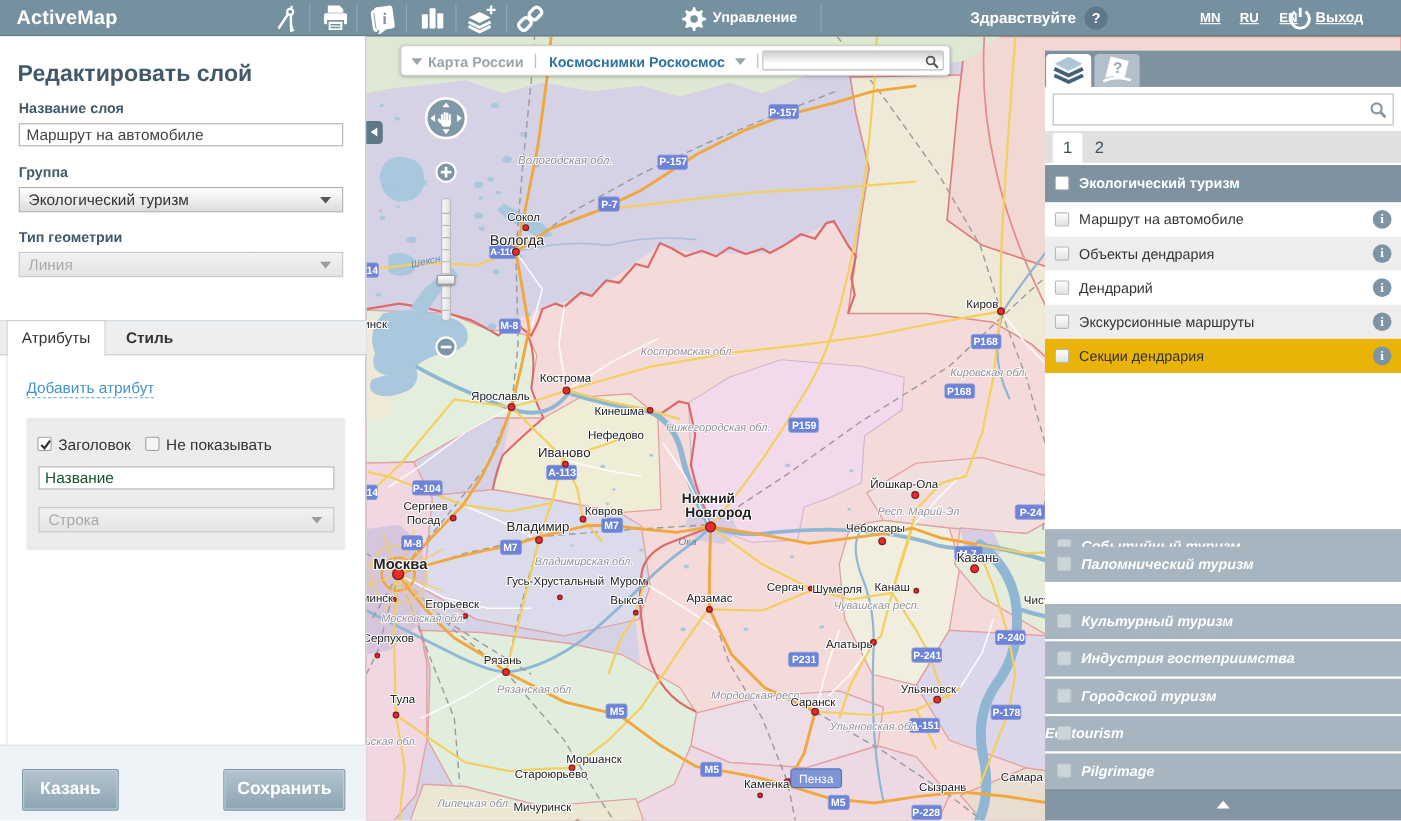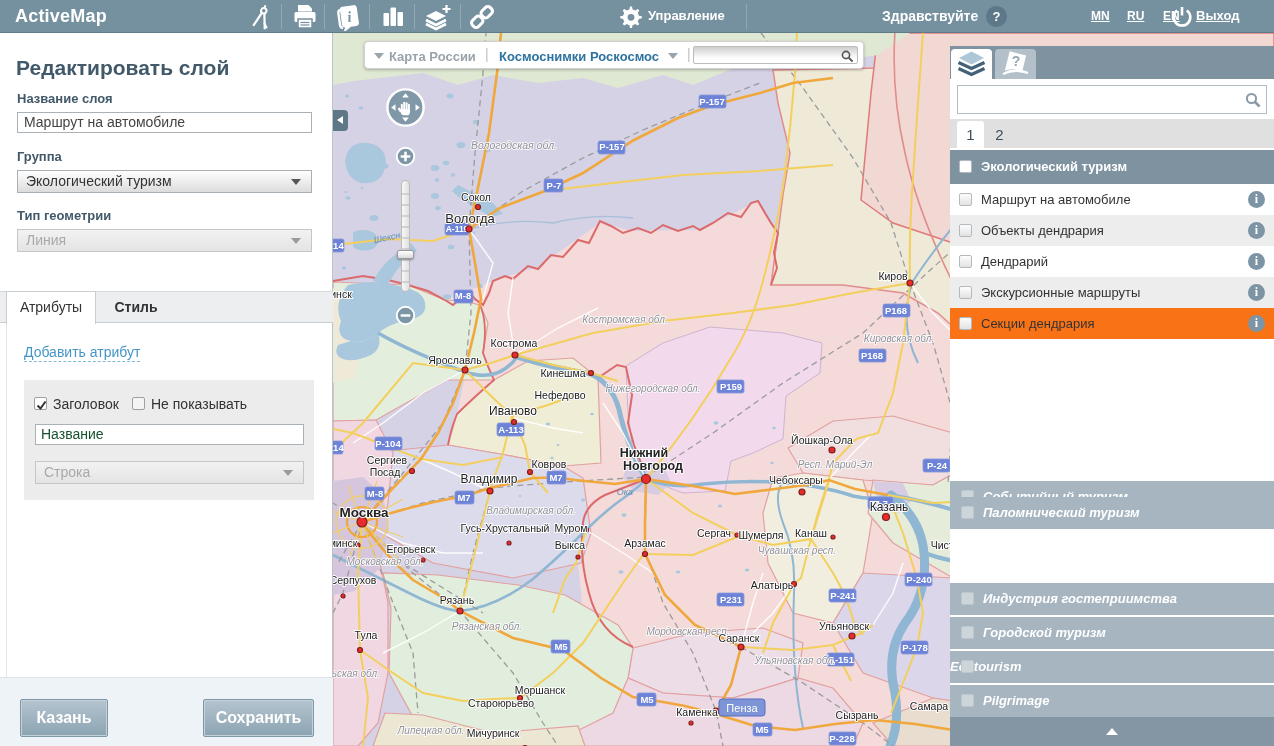--- a/index.html
+++ b/index.html
@@ -598,23 +598,24 @@
     </div>
     <div id="rpag">
       <div class="pagtab" style="left:7px; background:#fff; border-radius:3px 3px 0 0;">1</div>
       <div class="pagtab" style="left:36px;">2</div>
     </div>
     <div id="rgroup"><span class="rcb" style="top:10px; background:#fff;"></span><span style="margin-left:31px;">Экологический туризм</span></div>
     <div class="ritem" style="top:138px; background:#fff;"><span class="rcb"></span><span style="margin-left:31px;">Маршрут на автомобиле</span><span class="iinfo">i</span></div>
     <div class="ritem" style="top:169px; background:#ededed;"><span class="rcb"></span><span style="margin-left:31px;">Объекты дендрария</span><span class="iinfo">i</span></div>
     <div class="ritem" style="top:200px; background:#fff;"><span class="rcb"></span><span style="margin-left:31px;">Дендрарий</span><span class="iinfo">i</span></div>
     <div class="ritem" style="top:231px; background:#ededed;"><span class="rcb"></span><span style="margin-left:31px;">Экскурсионные маршруты</span><span class="iinfo">i</span></div>
-    <div class="ritem" style="top:262px; background:#f97316;"><span class="rcb"></span><span style="margin-left:31px;">Секции дендрария</span><span class="iinfo">i</span></div>
+    <div class="ritem" style="top:262px; background:#eab308;"><span class="rcb"></span><span style="margin-left:31px;">Секции дендрария</span><span class="iinfo">i</span></div>
     <div class="grp" style="top:435px;"><span class="gcb"></span><span style="margin-left:33px;">Событийный туризм</span></div>
     <div class="grp" style="top:451px;"><span class="gcb"></span><span style="margin-left:33px;">Паломнический туризм</span></div>
+    <div class="grp" style="top:503px;"><span class="gcb"></span><span style="margin-left:33px;">Культурный туризм</span></div>
     <div class="grp" style="top:537px;"><span class="gcb"></span><span style="margin-left:33px;">Индустрия гостеприимства</span></div>
     <div class="grp" style="top:571px;"><span class="gcb"></span><span style="margin-left:33px;">Городской туризм</span></div>
     <div class="grp" style="top:605px;"><span class="gcb"></span><span style="">Ecotourism</span></div>
     <div class="grp" style="top:639px;"><span class="gcb"></span><span style="margin-left:33px;">Pilgrimage</span></div>
     <div id="rfoot">
       <div style="position:absolute; left:156px; top:11px; width:0; height:0; border-left:6px solid transparent; border-right:6px solid transparent; border-bottom:7px solid #fff;"></div>
     </div>
   </div>
 
 </div>

